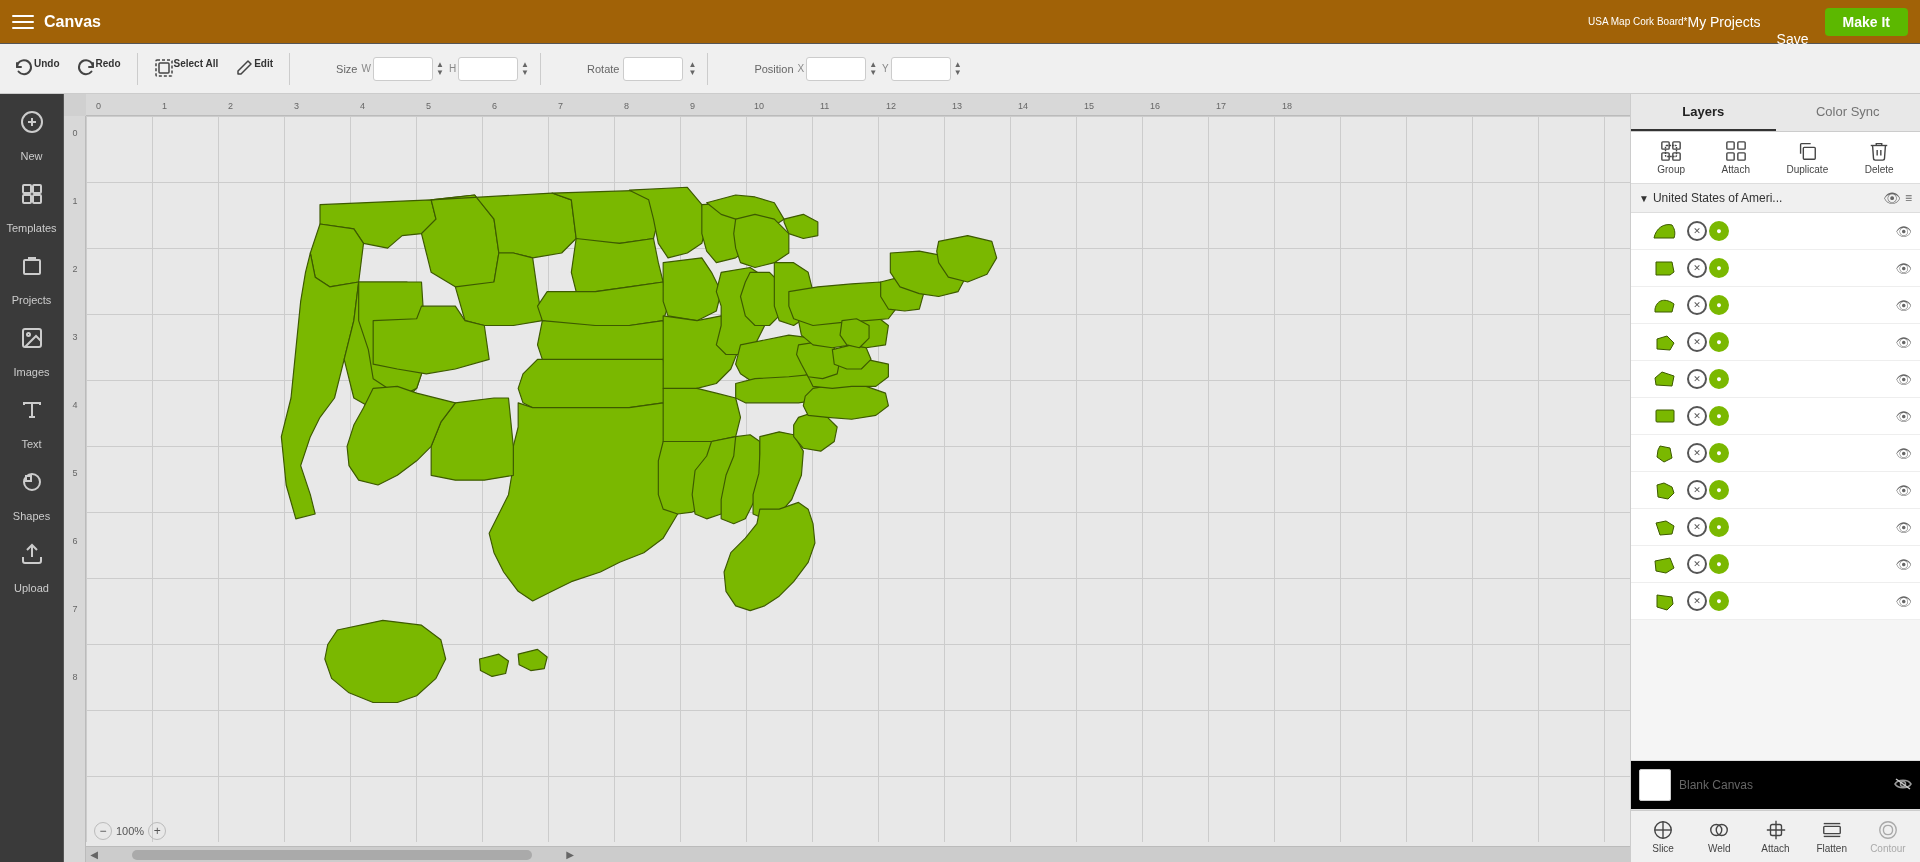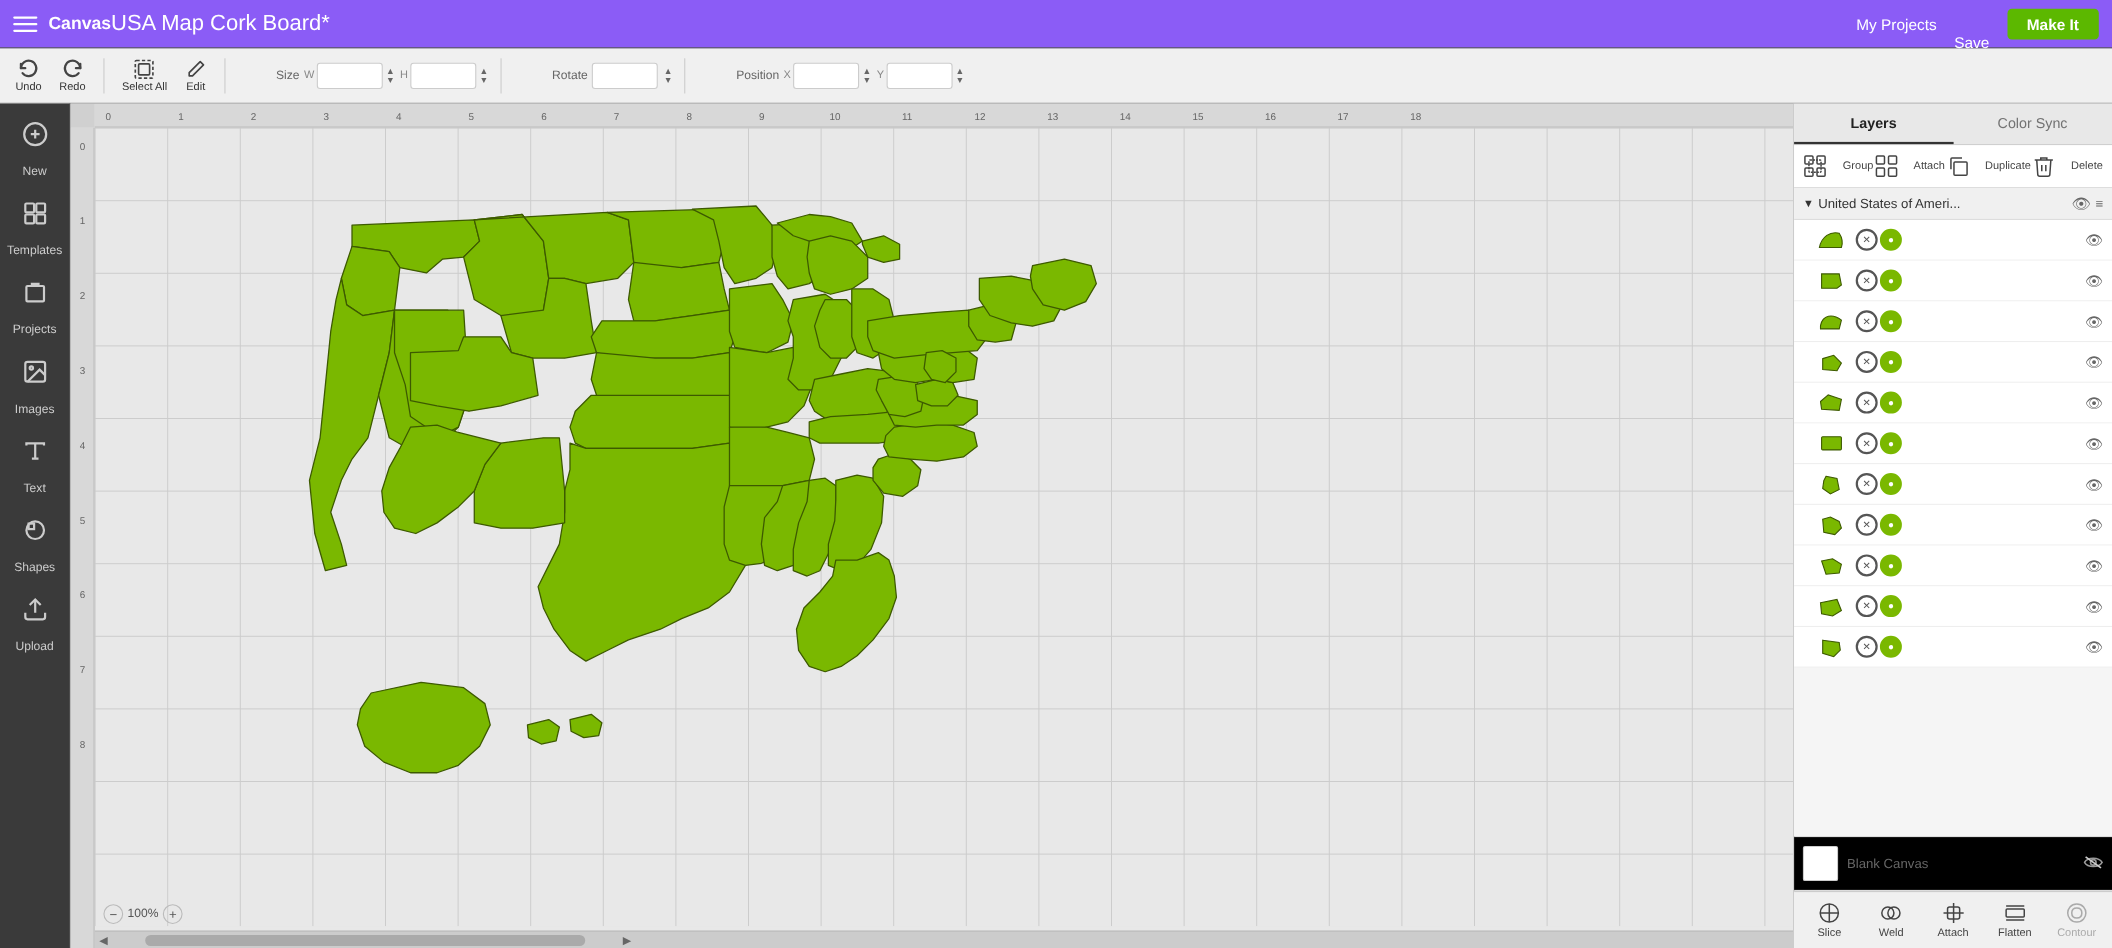--- a/index.html
+++ b/index.html
@@ -1,54 +1,55 @@
 <!DOCTYPE html>
 <html><head>
   <meta charset="utf-8">
   <style>
     * { box-sizing: border-box; margin: 0; padding: 0; }
     body { font-family: -apple-system, BlinkMacSystemFont, 'Segoe UI', sans-serif; background: #3a3a3a; color: #fff; height: 862px; overflow: hidden; display: flex; flex-direction: column; }
 
     
     .topbar {
-      background: #8b5cf6;
+      background: #a16207;
       height: 44px;
       display: flex;
       align-items: center;
       padding: 0 12px;
       flex-shrink: 0;
       border-bottom: 1px solid #555;
     }
     .topbar-left { display: flex; align-items: center; gap: 10px; }
     .hamburger { cursor: pointer; display: flex; flex-direction: column; gap: 4px; width: 22px; }
     .hamburger span { display: block; height: 2px; background: #fff; border-radius: 1px; }
     .app-title { font-size: 16px; font-weight: 600; color: #fff; }
-    .topbar-center { flex: 1; text-align: left; font-size: 20px; color: #fff; }
+    .topbar-center { flex: 1; text-align: right; font-size: 10px; color: #fff; }
     .topbar-right { display: flex; align-items: center; gap: 16px; }
     .my-projects-btn { background: none; border: none; color: #fff; cursor: pointer; font-size: 14px; }
     .save-btn { background: none; border: none; color: #fff; cursor: pointer; font-size: 14px; margin-top: 34px; }
     .make-it-btn { background: #5cb800; border: none; color: #fff; cursor: pointer; font-size: 14px; font-weight: 600; padding: 6px 18px; border-radius: 4px; }
 
     
     .toolbar {
       background: #f0f0f0;
       height: 50px;
       display: flex;
       align-items: center;
       padding: 0 8px;
       gap: 6px;
       flex-shrink: 0;
       border-bottom: 1px solid #ccc;
     }
     .toolbar-group { display: flex; align-items: center; gap: 4px; }
     .toolbar-btn {
       background: none; border: none; cursor: pointer;
-      display: flex; flex-direction: column; align-items: center;
+      display: flex; flex-direction: row; align-items: flex-start;
       font-size: 10px; color: #333; padding: 2px 6px;
       border-radius: 3px;
+      font-weight: bold;
     }
     .toolbar-btn svg { width: 20px; height: 20px; margin-bottom: 1px; }
     .toolbar-sep { width: 1px; height: 32px; background: #ccc; margin: 0 4px; }
     .toolbar-field-group { display: flex; align-items: center; gap: 4px; margin-left: 36px; }
     .toolbar-label { font-size: 11px; color: #666; }
     .toolbar-input-pair { display: flex; align-items: center; gap: 2px; }
     .toolbar-input-label { font-size: 10px; color: #888; }
     .toolbar-input { width: 60px; height: 24px; border: 1px solid #ccc; border-radius: 3px; font-size: 11px; padding: 0 4px; background: #fff; }
     .toolbar-spinner { display: flex; flex-direction: column; }
     .toolbar-spinner button { background: none; border: none; cursor: pointer; font-size: 8px; line-height: 1; padding: 0 1px; color: #666; }
@@ -145,23 +146,23 @@
       border-bottom: 2px solid transparent;
     }
     .right-tab.active { color: #222; border-bottom: 2px solid #333; font-weight: 600; }
 
     
     .action-row {
       display: flex; justify-content: space-around; align-items: center;
       padding: 8px; background: #fff; border-bottom: 1px solid #ddd;
     }
     .action-btn {
-      display: flex; flex-direction: row; align-items: center;
+      display: flex; flex-direction: column; align-items: center;
       cursor: pointer; background: none; border: none;
-      font-size: 10px; color: #444; gap: 14px;
+      font-size: 10px; color: #444; gap: 2px;
     }
     .action-btn svg { width: 22px; height: 22px; }
 
     
     .layers-scroll {
       flex: 1;
       overflow-y: auto;
       background: #f5f5f5;
     }
     .layers-scroll::-webkit-scrollbar { width: 8px; }

